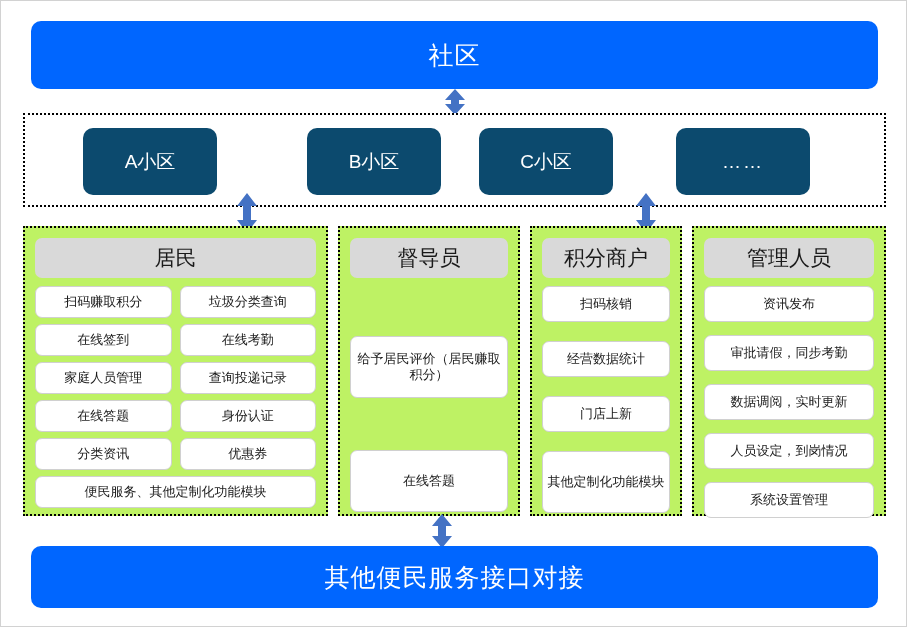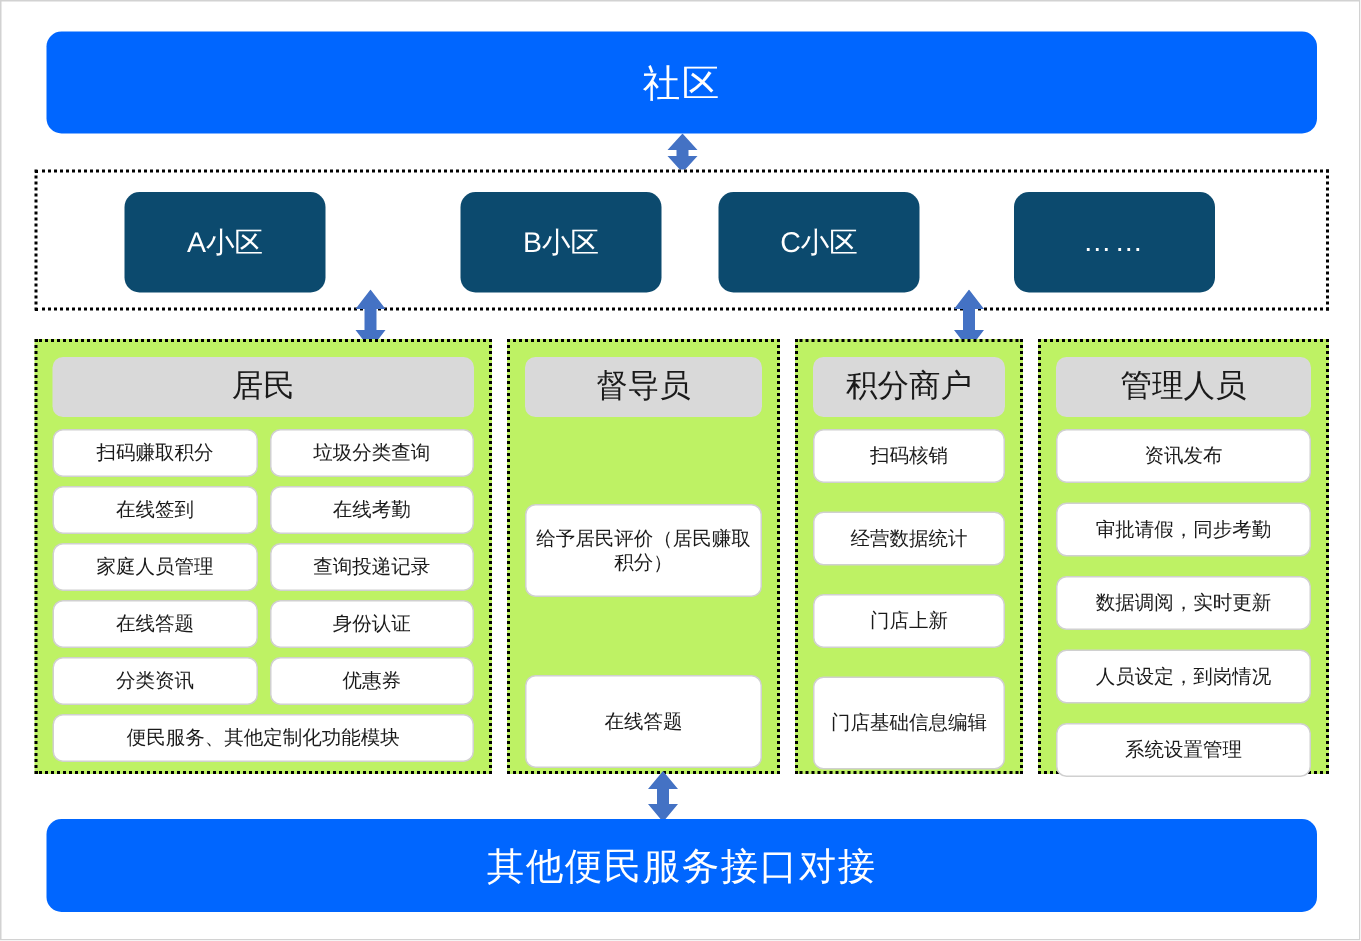--- a/index.html
+++ b/index.html
@@ -207,21 +207,21 @@
       <div class="pill tall">在线答题</div>
     </div>
   </div>
 
   <div class="role-col" id="col-merchant">
     <div class="role-header">积分商户</div>
     <div class="pill-grid" style="gap:19px 0;">
       <div class="pill med">扫码核销</div>
       <div class="pill med">经营数据统计</div>
       <div class="pill med">门店上新</div>
-      <div class="pill tall">门店基础信息编辑</div>
+      <div class="pill tall">其他定制化功能模块</div>
     </div>
   </div>
 
   <div class="role-col" id="col-admin">
     <div class="role-header">管理人员</div>
     <div class="pill-grid" style="gap:13px 0;">
       <div class="pill med">资讯发布</div>
       <div class="pill med">审批请假，同步考勤</div>
       <div class="pill med">数据调阅，实时更新</div>
       <div class="pill med">人员设定，到岗情况</div>

